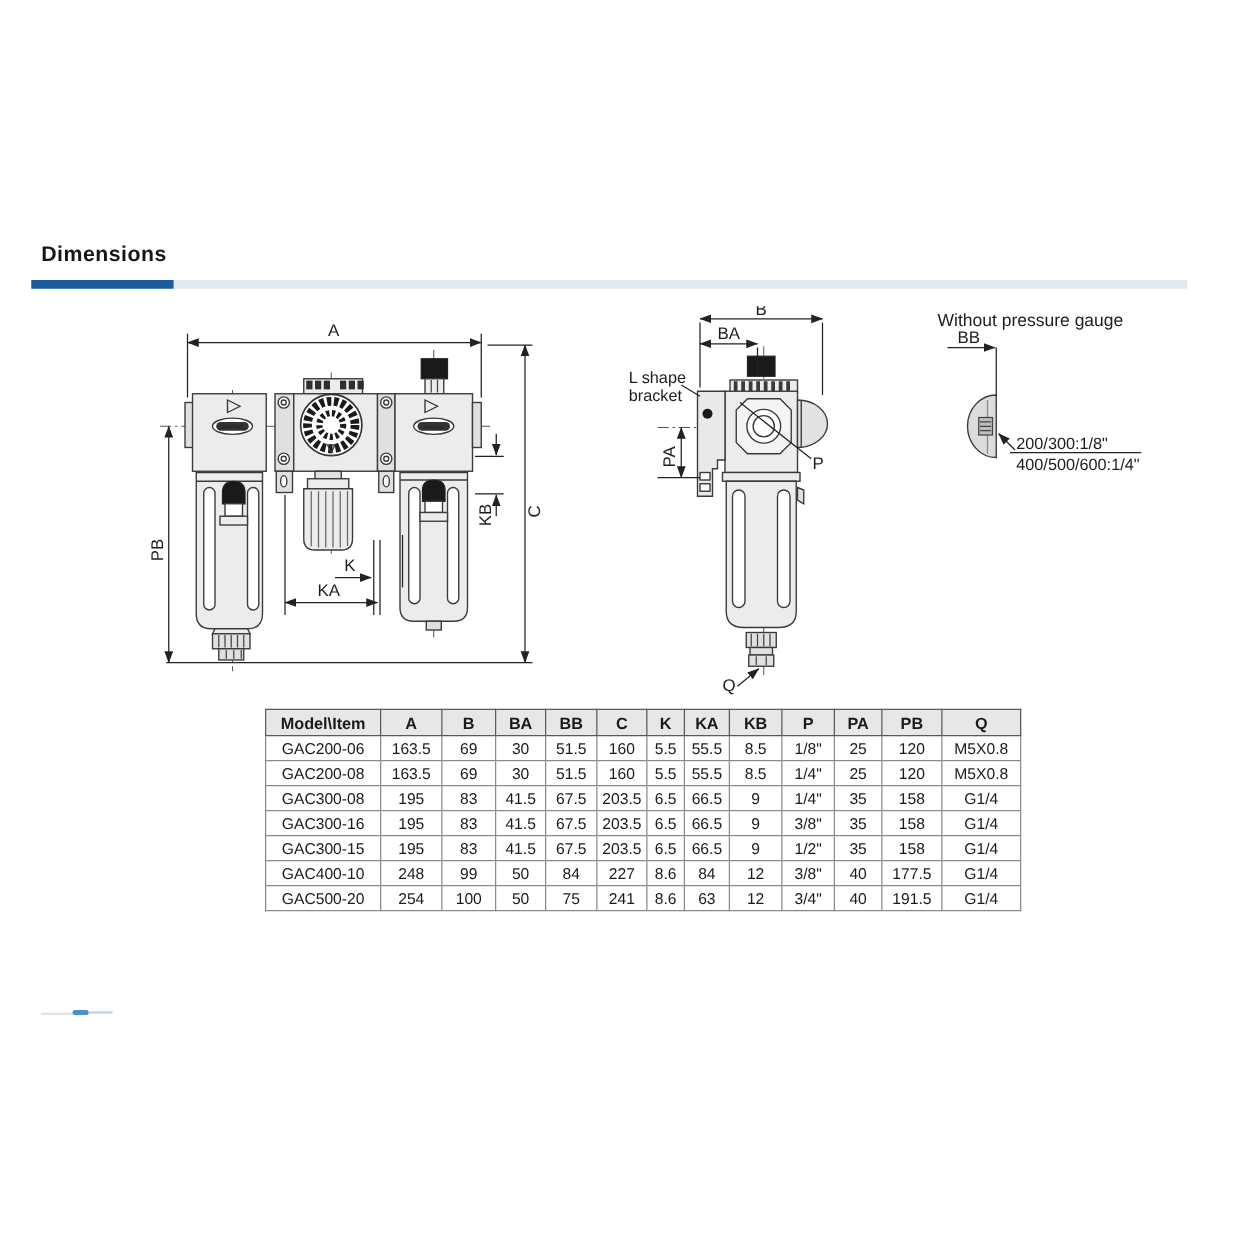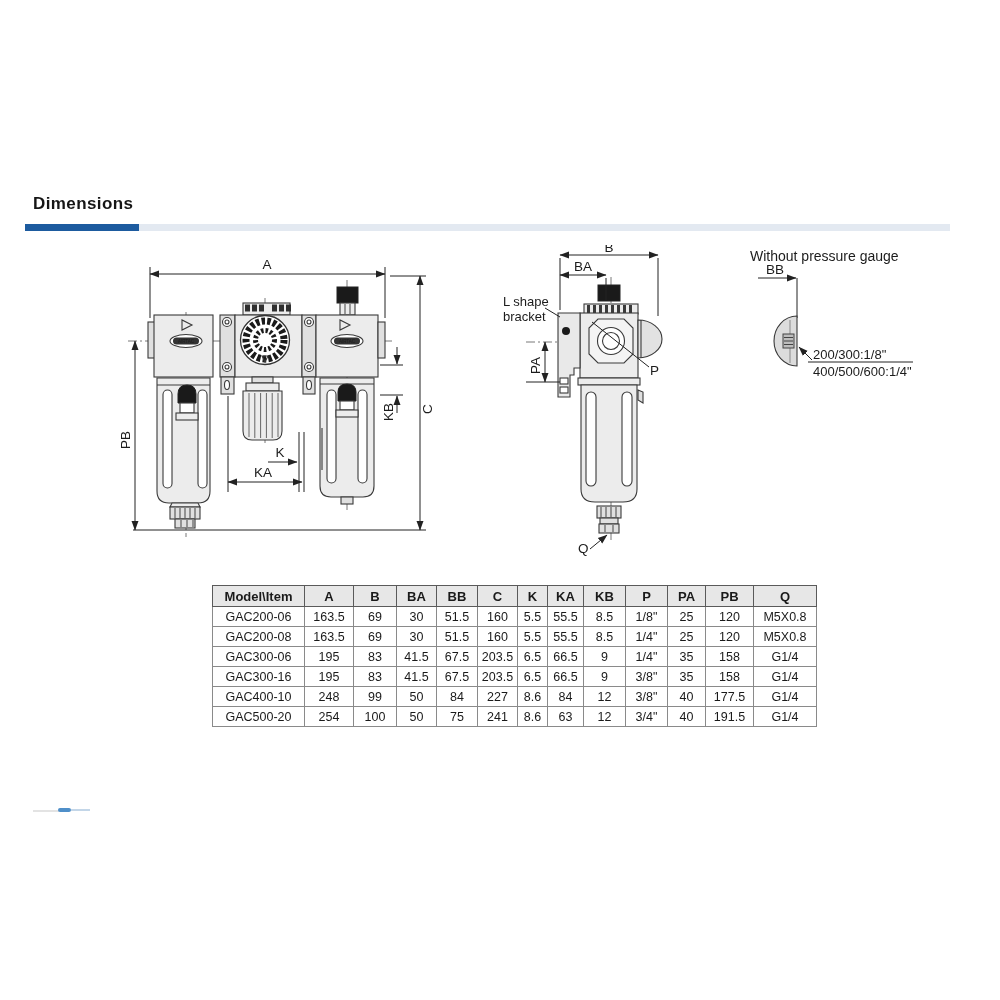--- a/index.html
+++ b/index.html
@@ -15,21 +15,21 @@
   svg.dwg text.small{font-size:13px;}
   .o{stroke:#3a3a3a;stroke-width:1.1;fill:#ececec;}
   .ow{stroke:#3a3a3a;stroke-width:1.1;fill:#ffffff;}
   .og{stroke:#3a3a3a;stroke-width:1.1;fill:#e0e0e0;}
   .on{stroke:#3a3a3a;stroke-width:1.1;fill:none;}
   .blk{stroke:#222;stroke-width:1;fill:#1a1a1a;}
   .d{stroke:#222;stroke-width:1;fill:none;}
   .cl{stroke:#555;stroke-width:.8;fill:none;stroke-dasharray:9 3 2 3;}
   .rib{stroke:#666;stroke-width:1;}
   .knurl{stroke:#444;stroke-width:1;}
-  table.dims{position:absolute;left:212px;top:585px;width:604px;border-collapse:collapse;
+  table.dims{position:absolute;left:212px;top:567px;width:604px;border-collapse:collapse;
              table-layout:fixed;border:1.5px solid #4a4a4a;font-size:12.5px;}
   table.dims th{height:20px;background:#e7e7e7;border:1px solid #5a5a5a;font-size:13px;
                 font-weight:bold;padding:0;text-align:center;color:#1a1a1a;}
   table.dims td{height:19px;border:1px solid #8a8a8a;padding:0;text-align:center;
                 background:#fff;color:#1a1a1a;white-space:nowrap;}
   .wm-gray{position:absolute;left:33px;top:810px;width:26px;height:2px;background:#e3e3e3;}
   .wm-blue{position:absolute;left:58px;top:808px;width:13px;height:4px;background:#4f8fc9;border-radius:2px;}
   .wm-fade{position:absolute;left:71px;top:809px;width:19px;height:2px;background:#c3d6e8;}
 </style>
 </head>
@@ -350,21 +350,21 @@
           <td>160</td>
           <td>5.5</td>
           <td>55.5</td>
           <td>8.5</td>
           <td>1/4"</td>
           <td>25</td>
           <td>120</td>
           <td>M5X0.8</td>
         </tr>
         <tr>
-          <td>GAC300-06</td>
+          <td>GAC300-08</td>
           <td>195</td>
           <td>83</td>
           <td>41.5</td>
           <td>67.5</td>
           <td>203.5</td>
           <td>6.5</td>
           <td>66.5</td>
           <td>9</td>
           <td>1/4"</td>
           <td>35</td>
@@ -380,20 +380,35 @@
           <td>203.5</td>
           <td>6.5</td>
           <td>66.5</td>
           <td>9</td>
           <td>3/8"</td>
           <td>35</td>
           <td>158</td>
           <td>G1/4</td>
         </tr>
         <tr>
+          <td>GAC300-15</td>
+          <td>195</td>
+          <td>83</td>
+          <td>41.5</td>
+          <td>67.5</td>
+          <td>203.5</td>
+          <td>6.5</td>
+          <td>66.5</td>
+          <td>9</td>
+          <td>1/2"</td>
+          <td>35</td>
+          <td>158</td>
+          <td>G1/4</td>
+        </tr>
+        <tr>
           <td>GAC400-10</td>
           <td>248</td>
           <td>99</td>
           <td>50</td>
           <td>84</td>
           <td>227</td>
           <td>8.6</td>
           <td>84</td>
           <td>12</td>
           <td>3/8"</td>

